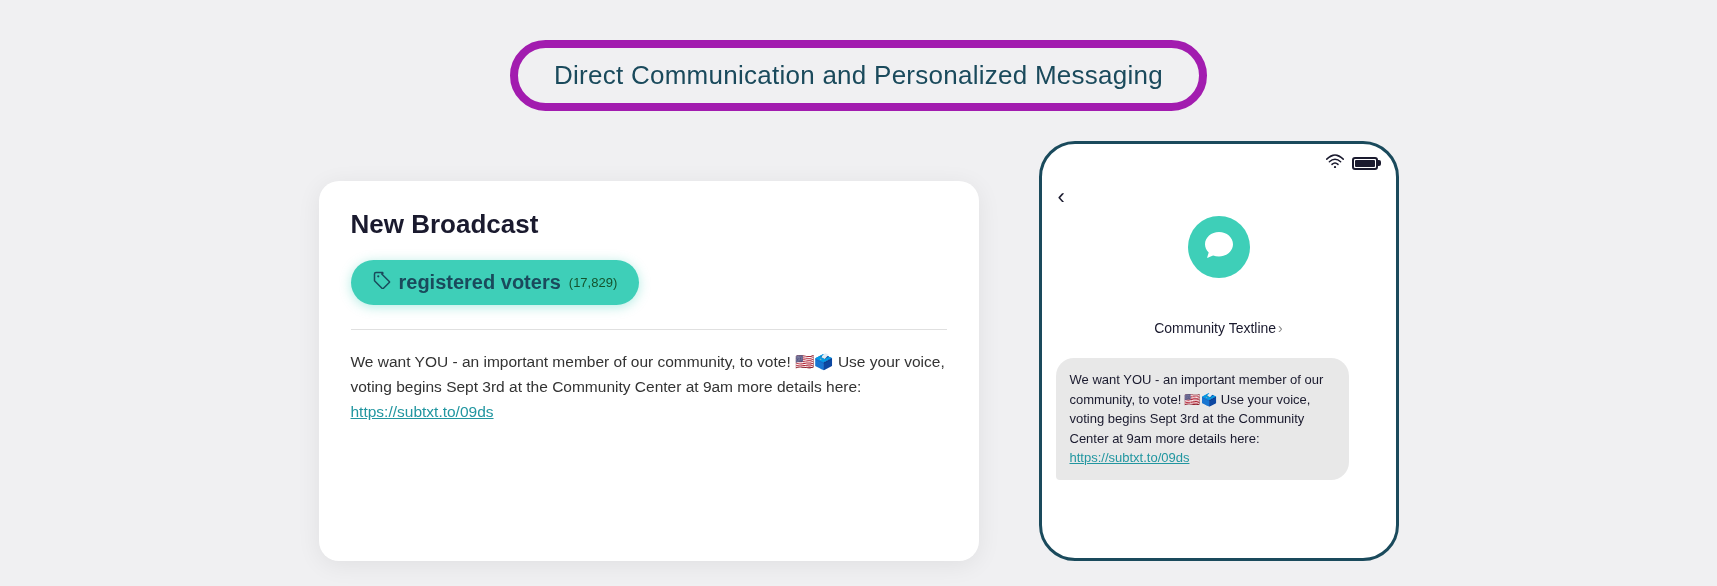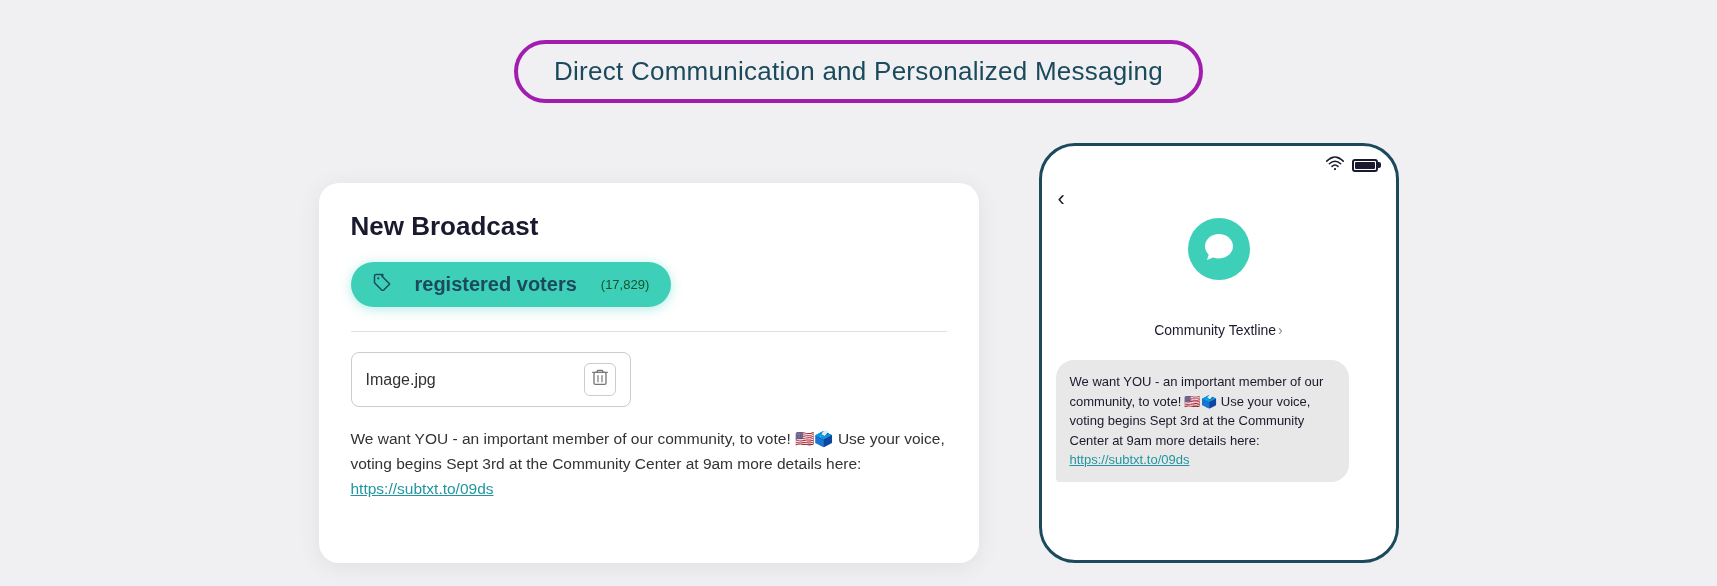--- a/index.html
+++ b/index.html
@@ -11,28 +11,28 @@
       font-family: -apple-system, BlinkMacSystemFont, 'Segoe UI', sans-serif;
       overflow: hidden;
       display: flex;
       flex-direction: column;
       align-items: center;
       padding: 40px 60px 30px;
     }
 
     
     .title-badge {
-      border: 4px solid #a21caf;
+      border: 8px solid #a21caf;
       border-radius: 50px;
       padding: 12px 36px;
       color: #1a4a5c;
       font-size: 26px;
       font-weight: 500;
       letter-spacing: 0.01em;
-      margin-bottom: 40px;
+      margin-bottom: 30px;
       background: transparent;
       white-space: nowrap;
     }
 
     
     .main-content {
       display: flex;
       gap: 60px;
       align-items: flex-end;
       width: 100%;
@@ -77,21 +77,21 @@
     }
 
     .subscribers-icon {
       font-size: 18px;
       color: #555;
     }
 
     .tag-pill {
       display: flex;
       align-items: center;
-      gap: 24px;
+      gap: 8px;
       background: #3ecfb8;
       border-radius: 50px;
       padding: 11px 22px;
       font-size: 20px;
       font-weight: 600;
       color: #1a4a5c;
       box-shadow: 0 2px 12px rgba(62,207,184,0.4);
     }
 
     .tag-icon {
@@ -238,32 +238,20 @@
             <circle cx="7" cy="7" r="1.5" fill="#1a4a5c"></circle>
           </svg>
         </span>
         <span>registered voters</span>
         <span class="tag-count">(17,829)</span>
       </div>
     </div>
 
     <div class="divider"></div>
 
-    <div class="image-field">
-      <span class="image-filename">Image.jpg</span>
-      <span class="trash-icon">
-        <svg width="16" height="18" viewBox="0 0 24 26" fill="none">
-          <rect x="3" y="6" width="18" height="18" rx="2" stroke="#777" stroke-width="2"></rect>
-          <path d="M8 6V4a1 1 0 0 1 1-1h6a1 1 0 0 1 1 1v2" stroke="#777" stroke-width="2"></path>
-          <line x1="1" y1="6" x2="23" y2="6" stroke="#777" stroke-width="2" stroke-linecap="round"></line>
-          <line x1="9" y1="11" x2="9" y2="20" stroke="#777" stroke-width="1.8" stroke-linecap="round"></line>
-          <line x1="15" y1="11" x2="15" y2="20" stroke="#777" stroke-width="1.8" stroke-linecap="round"></line>
-        </svg>
-      </span>
-    </div>
 
     <div class="message-body">
       <span>We want YOU - an important member of our community, to vote! 🇺🇸🗳️
 Use your voice, voting begins Sept 3rd at the Community Center at 9am
 more details here: </span><a>https://subtxt.to/09ds</a>
     </div>
   </div>
 
   <div class="phone-mockup">
     <div class="phone-status-bar">

